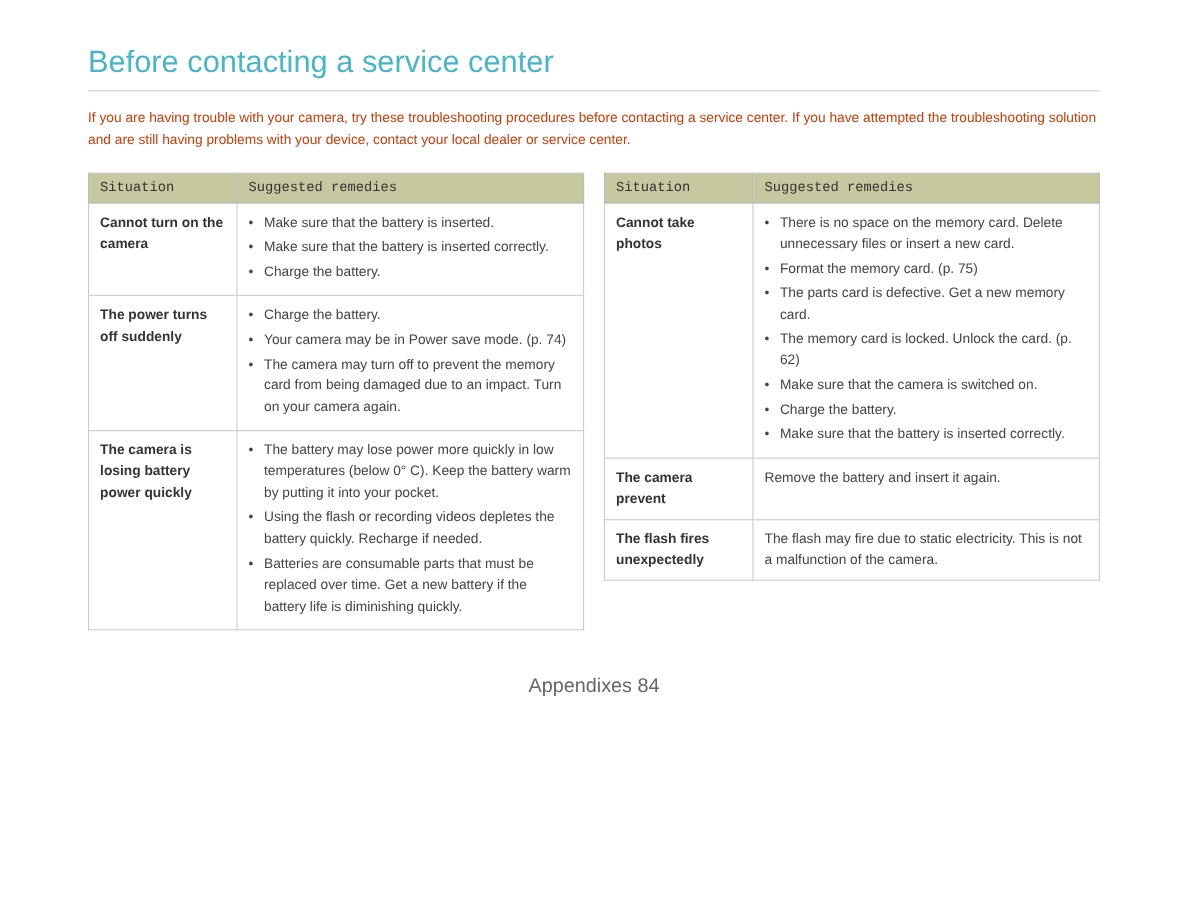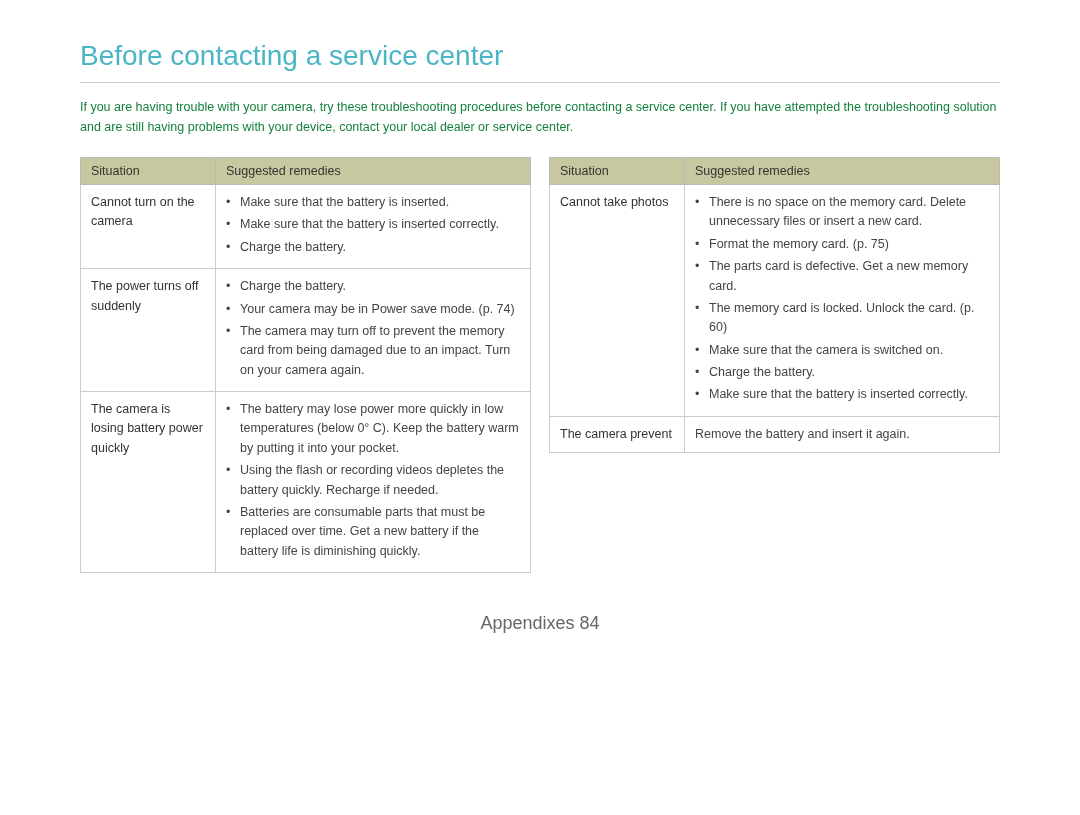--- a/index.html
+++ b/index.html
@@ -15,21 +15,21 @@
     h1 {
       font-size: 28px;
       color: #4ab5c4;
       font-weight: normal;
       border-bottom: 1px solid #ccc;
       padding-bottom: 10px;
       margin-bottom: 14px;
     }
     .intro {
       font-size: 12.5px;
-      color: #15803d;
+      color: #c2410c;
       line-height: 1.6;
       margin-bottom: 20px;
     }
     .tables-wrapper {
       display: flex;
       gap: 18px;
       align-items: flex-start;
     }
     table {
       border-collapse: collapse;
@@ -37,32 +37,33 @@
       font-size: 12.5px;
     }
     thead tr th {
       background: #c8c8a0;
       color: #333;
       font-weight: normal;
       text-align: left;
       padding: 6px 10px;
       border: 1px solid #bbb;
       font-size: 12.5px;
+      font-family: Liberation Mono, monospace;
     }
     tbody tr td {
       border: 1px solid #ccc;
       padding: 8px 10px;
       vertical-align: top;
       line-height: 1.55;
     }
     tbody tr td.situation {
       width: 135px;
       font-size: 12.5px;
       color: #333;
-      font-weight: normal;
+      font-weight: bold;
     }
     tbody tr td.remedies {
       color: #444;
     }
     ul.remedies-list {
       list-style: none;
       padding: 0;
       margin: 0;
     }
     ul.remedies-list li {
@@ -142,29 +143,33 @@
       </tr>
     </thead>
     <tbody>
       <tr>
         <td class="situation">Cannot take photos</td>
         <td class="remedies">
           <ul class="remedies-list">
             <li>There is no space on the memory card. Delete unnecessary files or insert a new card.</li>
             <li>Format the memory card. (p. 75)</li>
             <li>The parts card is defective. Get a new memory card.</li>
-            <li>The memory card is locked. Unlock the card. (p. 60)</li>
+            <li>The memory card is locked. Unlock the card. (p. 62)</li>
             <li>Make sure that the camera is switched on.</li>
             <li>Charge the battery.</li>
             <li>Make sure that the battery is inserted correctly.</li>
           </ul>
         </td>
       </tr>
       <tr>
         <td class="situation">The camera prevent</td>
         <td class="remedies">Remove the battery and insert it again.</td>
       </tr>
+      <tr>
+        <td class="situation">The flash fires unexpectedly</td>
+        <td class="remedies">The flash may fire due to static electricity. This is not a malfunction of the camera.</td>
+      </tr>
     </tbody>
   </table>
 
 </div>
 
 <div class="page-footer">Appendixes  84</div>
 
 </body></html>

